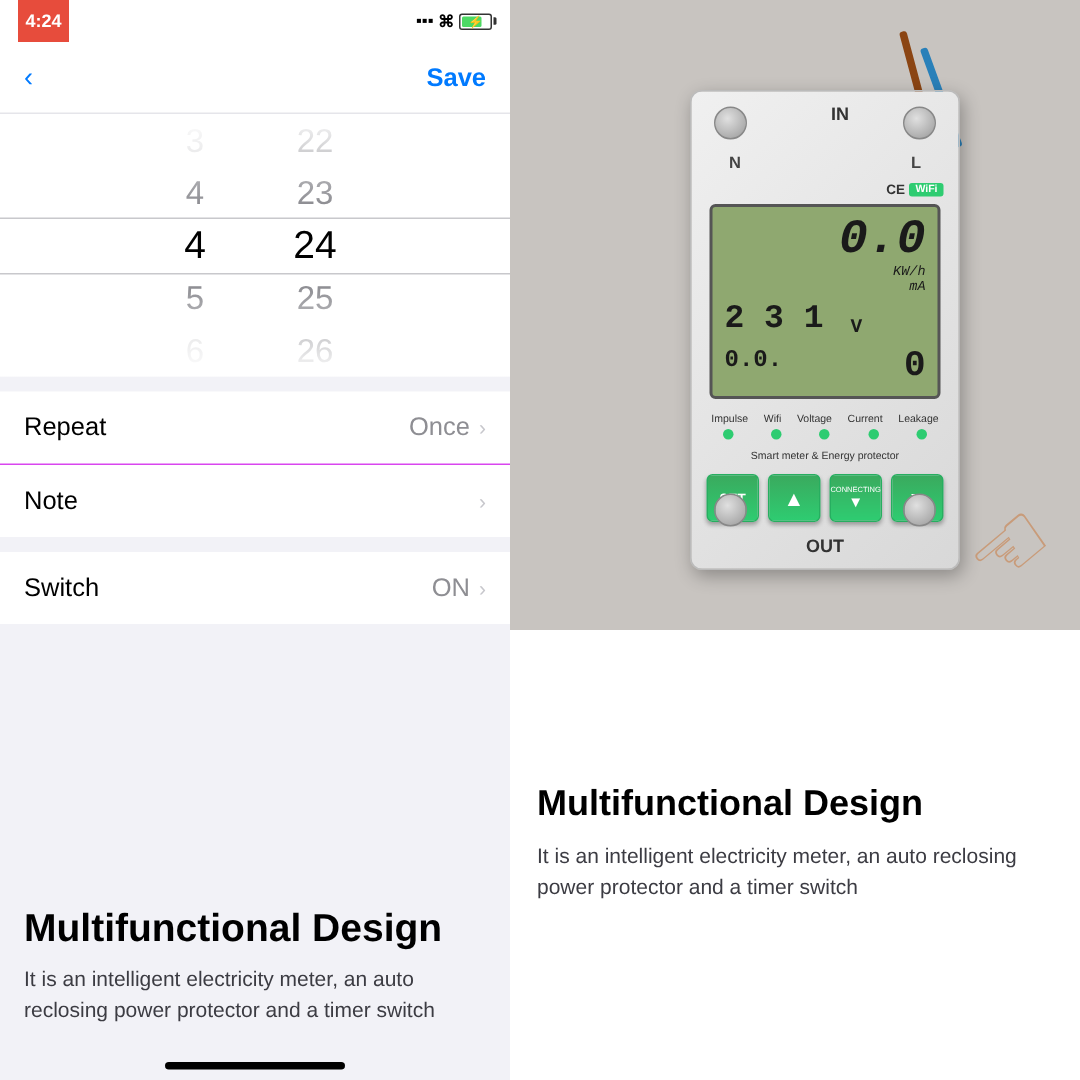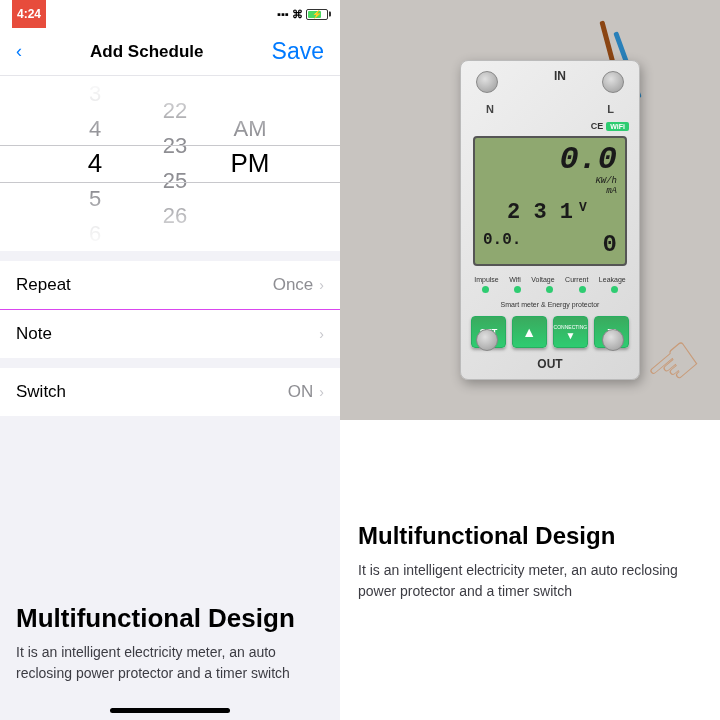--- a/index.html
+++ b/index.html
@@ -91,22 +91,22 @@
       font-size: 18px;
       cursor: pointer;
     }
     .nav-title {
       font-size: 17px;
       font-weight: 600;
       color: #000;
     }
     .nav-save {
       color: #007aff;
-      font-size: 23px;
-      font-weight: 400;
+      font-size: 17px;
+      font-weight: 700;
       cursor: pointer;
     }
 
     
     .time-picker {
       background: white;
       height: 175px;
       position: relative;
       overflow: hidden;
       display: flex;
@@ -373,24 +373,23 @@
       color: #1a1a1a;
       line-height: 1;
     }
     .lcd-unit-small {
       font-size: 9px;
       color: #1a1a1a;
       text-align: right;
     }
     .lcd-mid-row {
       display: flex;
-      align-items: flex-start;
-      gap: 6px;
+      align-items: flex-end;
+      gap: 18px;
       margin-bottom: 2px;
-      margin-left: 24px;
     }
     .lcd-mid-num {
       font-size: 22px;
       font-weight: 700;
       color: #1a1a1a;
     }
     .lcd-mid-unit {
       font-size: 13px;
       color: #1a1a1a;
       font-weight: 700;
@@ -551,21 +550,20 @@
       <span class="wifi-icon">⌘</span>
       <div class="battery-icon">
         <div class="battery-fill"></div>
         <span class="battery-lightning">⚡</span>
       </div>
     </div>
   </div>
 
   <div class="nav-bar">
     <span class="nav-back">‹</span>
-    <span class="nav-title">Add Schedule</span>
     <span class="nav-save">Save</span>
   </div>
 
   <div class="time-picker">
     <div class="picker-overlay-top"></div>
     <div class="picker-overlay-bottom"></div>
     <div class="picker-selection-line"></div>
     <div class="picker-columns">
 
       <div class="picker-col">
@@ -573,30 +571,26 @@
         <div class="picker-item">4</div>
         <div class="picker-item selected">4</div>
         <div class="picker-item">5</div>
         <div class="picker-item faded">6</div>
       </div>
 
       <div class="picker-col">
 
         <div class="picker-item">22</div>
         <div class="picker-item">23</div>
+        <div class="picker-item selected">24</div>
         <div class="picker-item">25</div>
         <div class="picker-item">26</div>
 
       </div>
 
-      <div class="picker-ampm-col">
-        <div class="picker-item">AM</div>
-        <div class="picker-item selected">PM</div>
-        <div class="picker-item"></div>
-      </div>
 
     </div>
   </div>
 
   <div class="schedule-list">
 
     <div class="schedule-item">
       <span class="schedule-item-label">Repeat</span>
       <div class="schedule-item-value">
         <span>Once</span>

